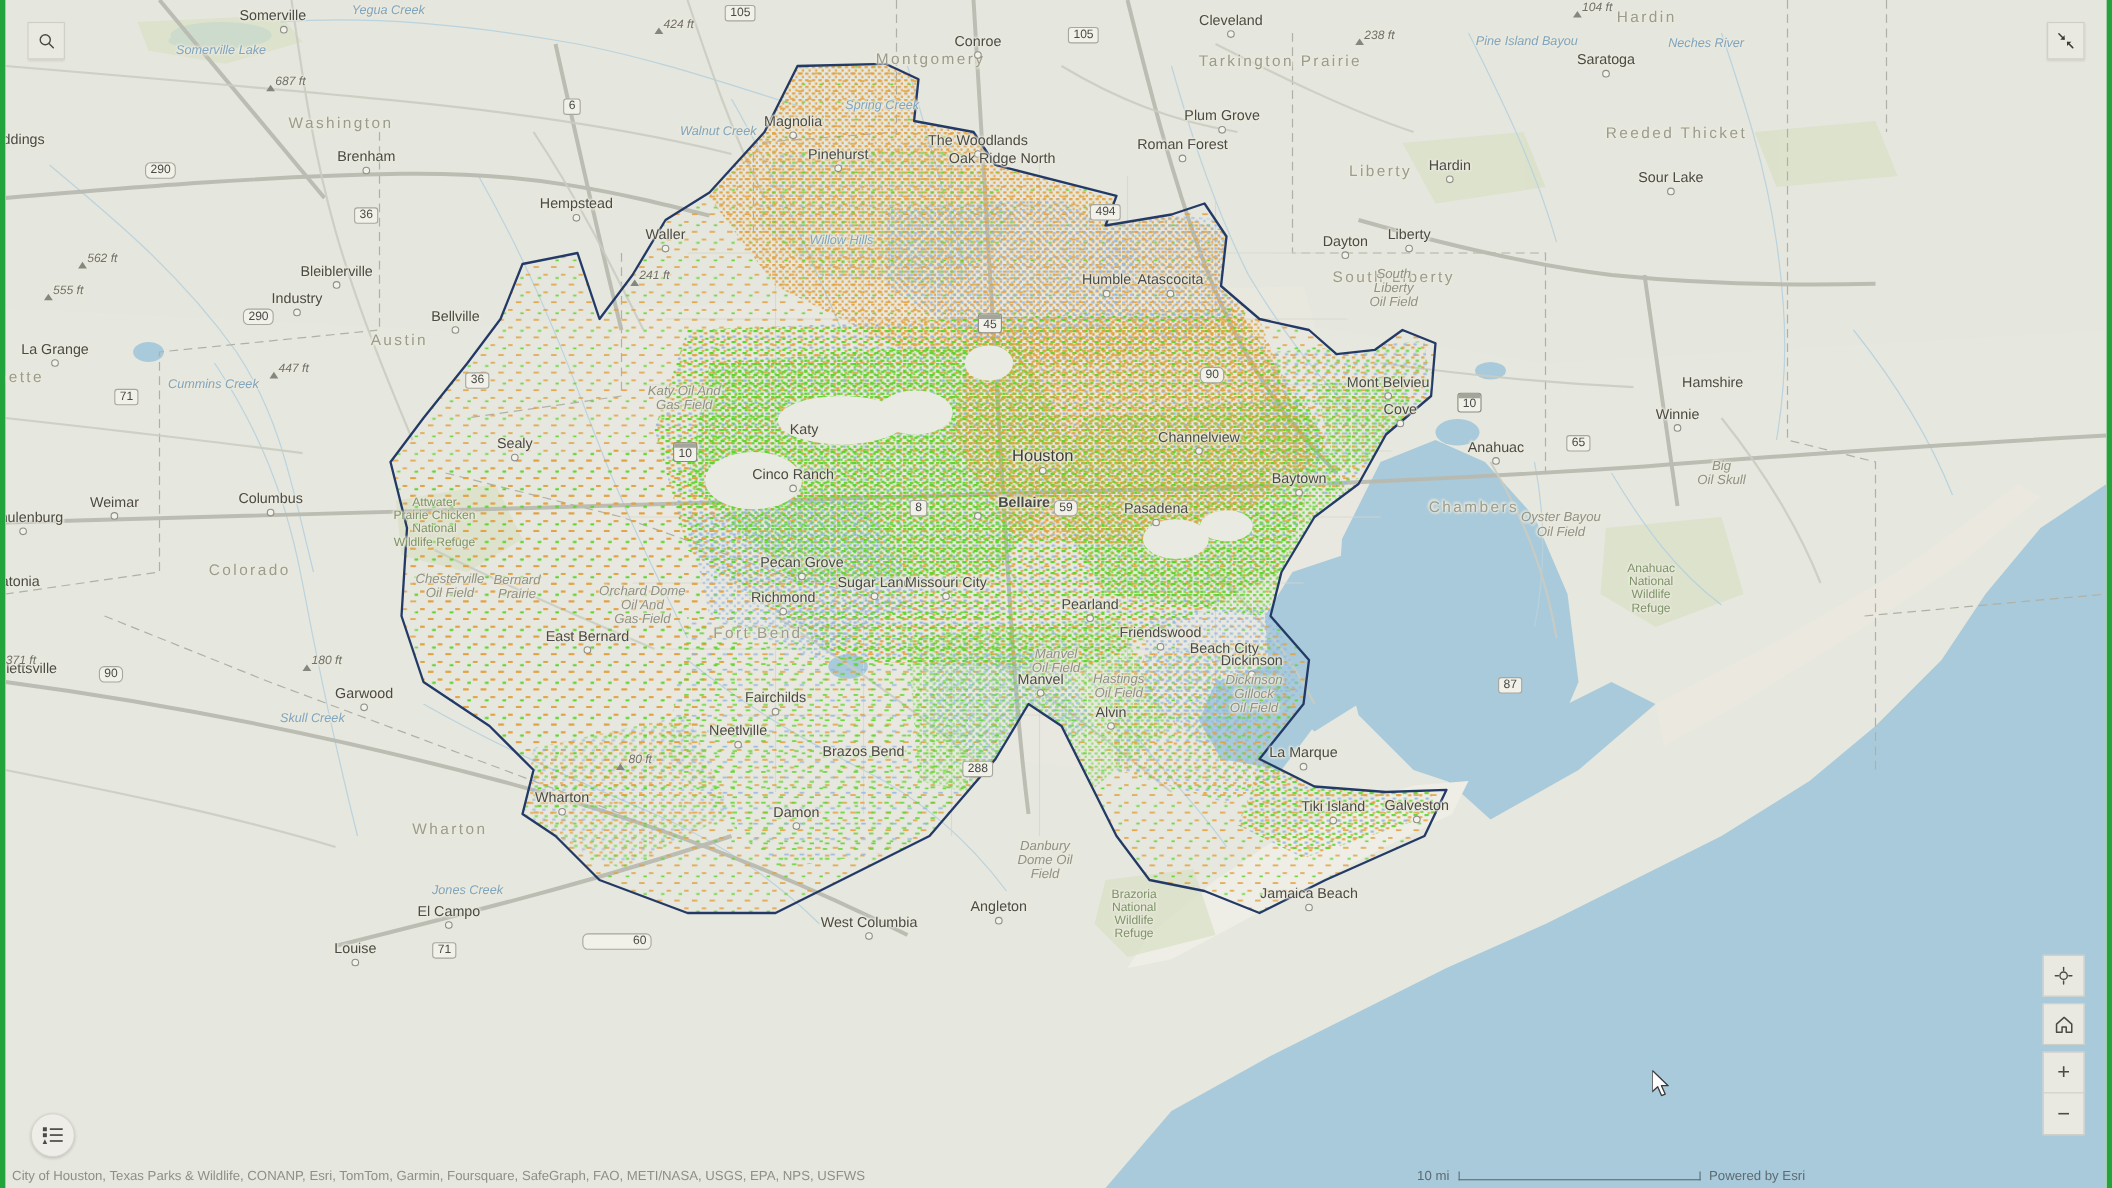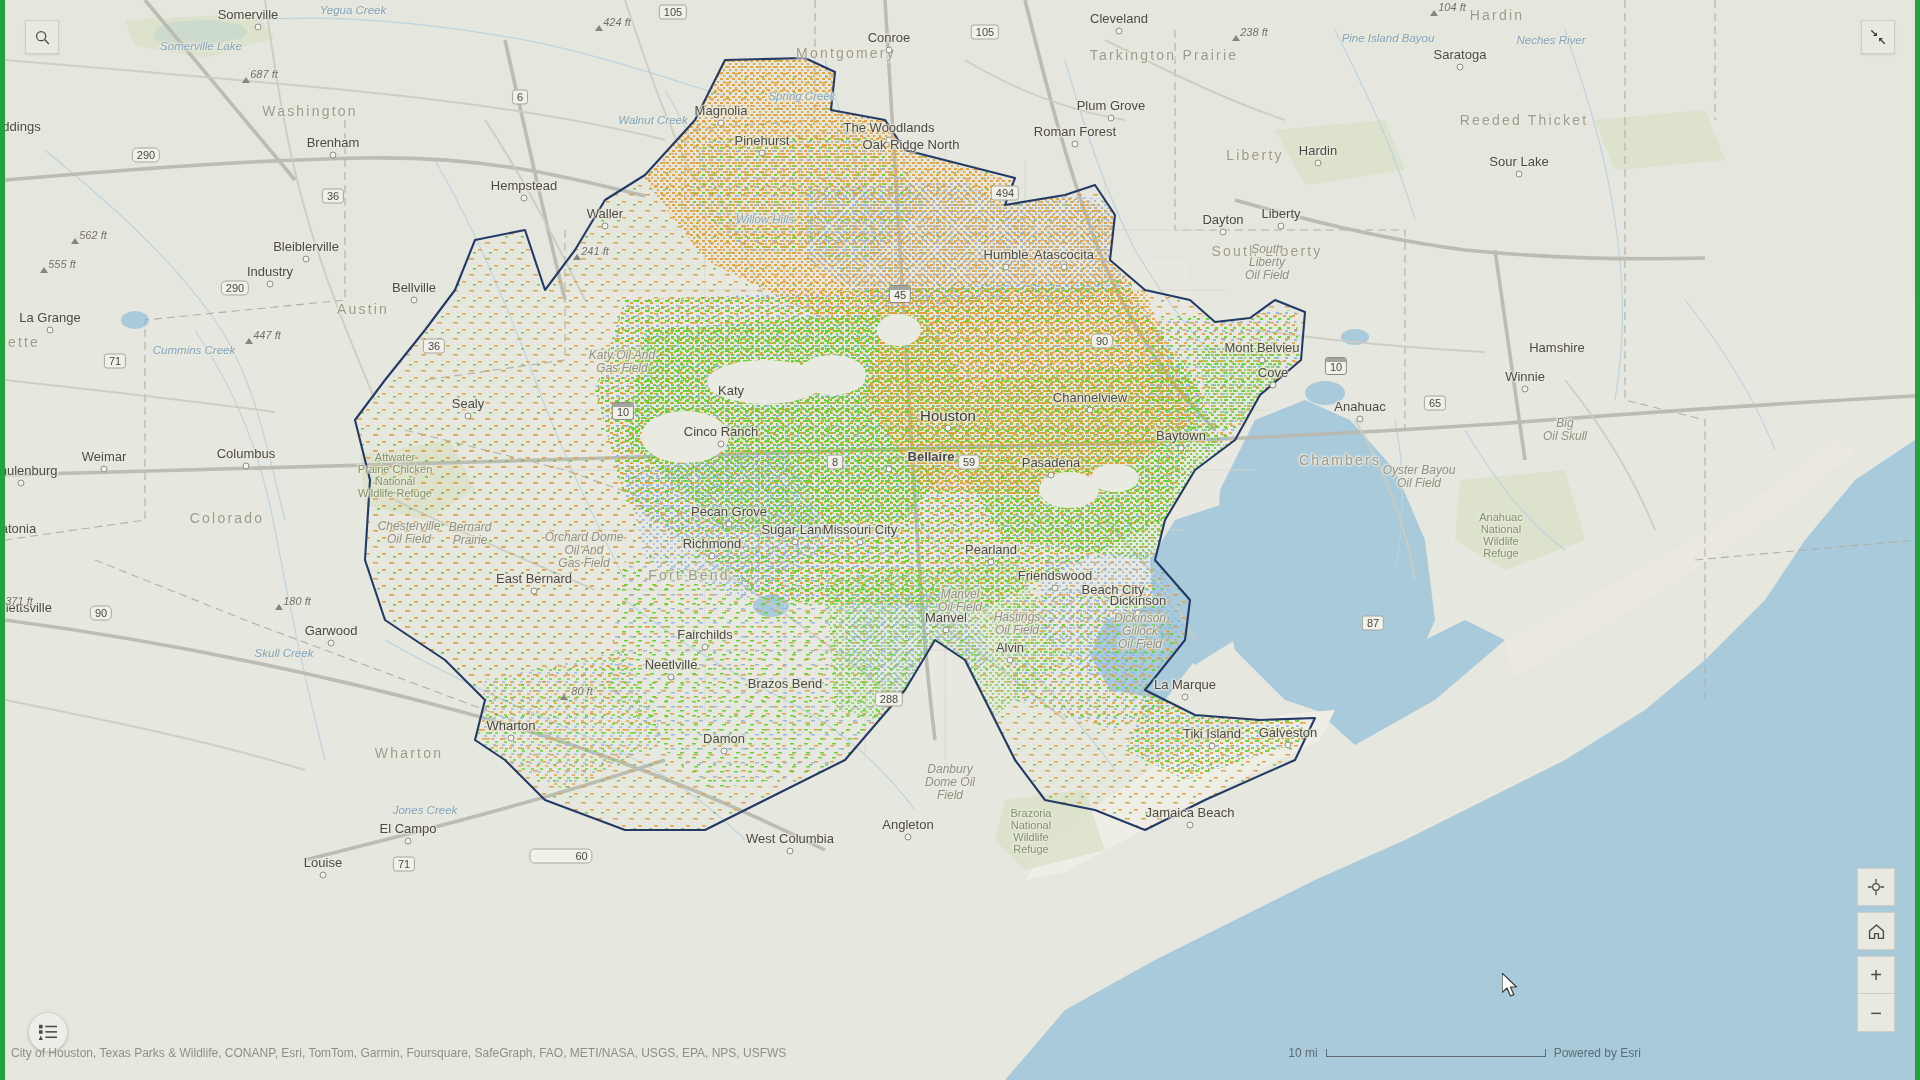--- a/index.html
+++ b/index.html
@@ -67,21 +67,21 @@
     width:38px; height:38px; background:#e9e8e1; border:1px solid #cfcec6;
     display:flex;align-items:center;justify-content:center;cursor:pointer;
     margin-bottom:6px;
   }
   #mapctrls .zoomgroup .ctl{ margin-bottom:0; }
   #mapctrls .zoomgroup .ctl + .ctl{ border-top:none; }
   .zsign{ font-size:20px; color:#4a4a46; line-height:18px; font-weight:300; }
 
   
   #attrib{
-    position:absolute; left:0; bottom:16px; width:1650px; height:22px;
+    position:absolute; left:0; bottom:0; width:1650px; height:22px;
     display:flex; align-items:center; justify-content:space-between;
     padding:0 14px 0 6px; pointer-events:none;
   }
   #attrib-left{ font-size:12px; color:#8e8f85; white-space:nowrap; }
   #attrib-right{ display:flex; align-items:center; gap:8px; }
   #scale-label{ font-size:12px; color:#5d6b73; }
   #scale-bar{ width:220px; height:8px; border:1px solid #5d6b73; border-top:none; }
   #esri{ font-size:12px; color:#5d6b73; }
 
   

